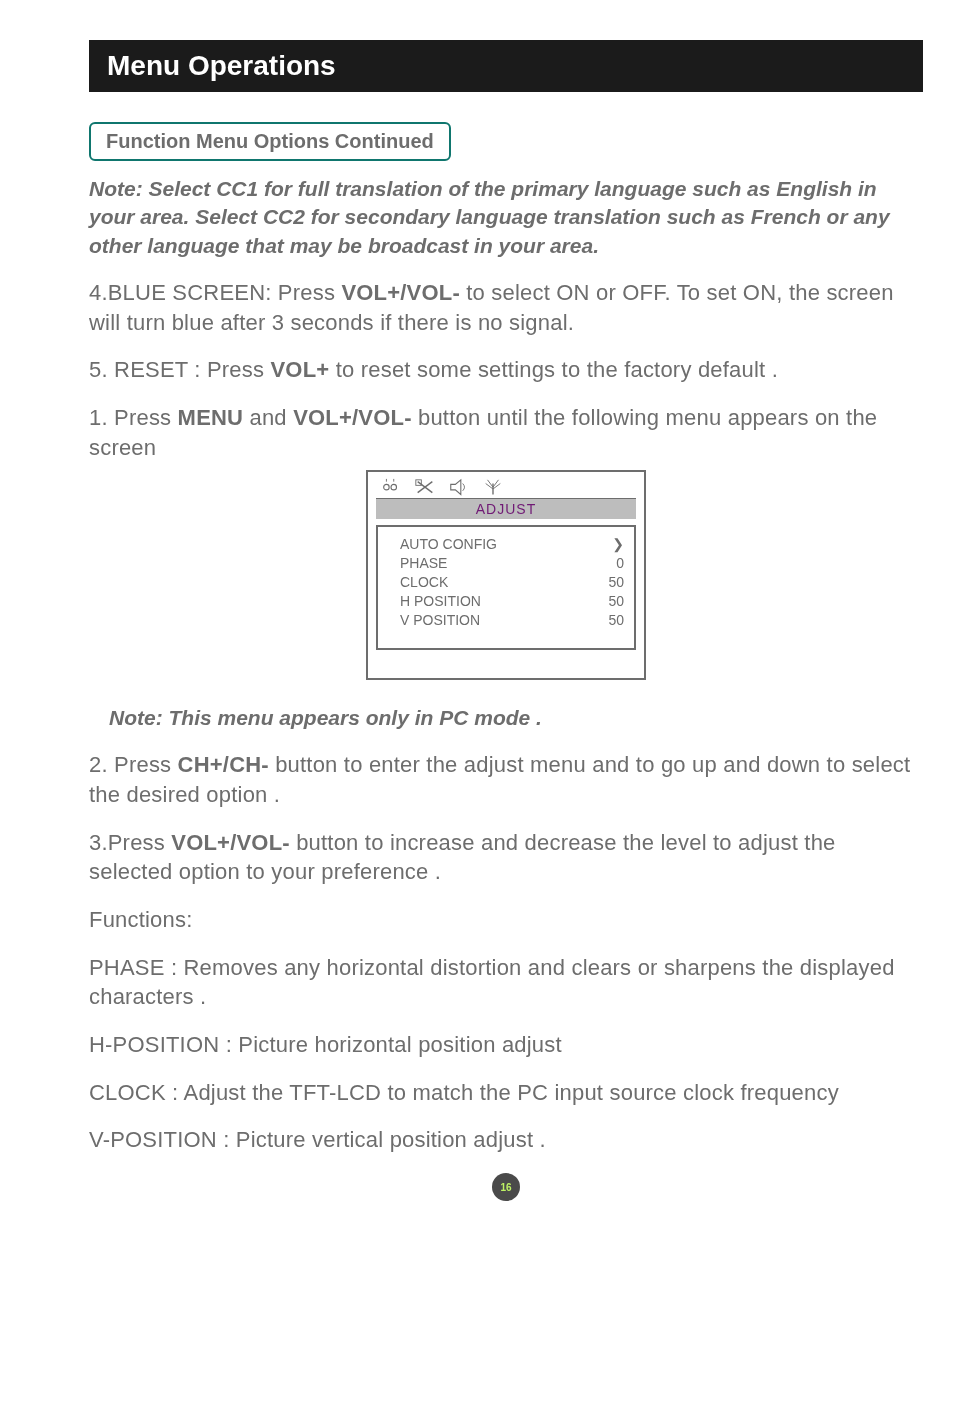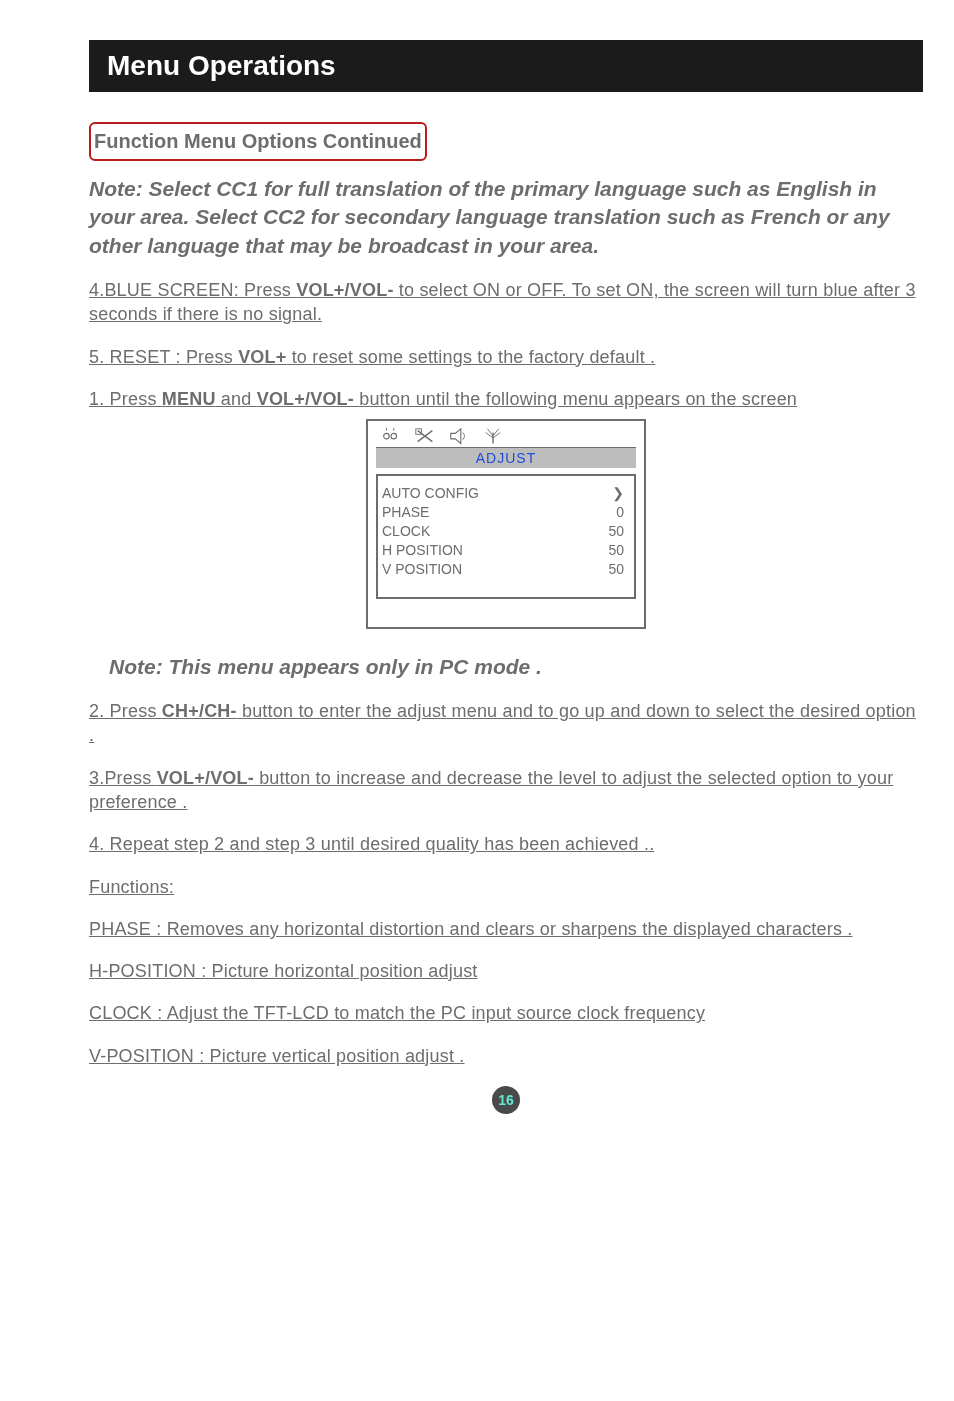--- a/index.html
+++ b/index.html
@@ -19,43 +19,42 @@
   .banner {
     background: #1b1b1b;
     color: #ffffff;
     font-size: 28px;
     font-weight: bold;
     padding: 10px 18px;
     margin-bottom: 30px;
   }
   .rounded-box {
     display: inline-block;
-    border: 2px solid #b91c1c;
+    border: 2px solid #0f766e;
     border-radius: 6px;
-    padding: 6px 3px;
+    padding: 6px 15px;
     font-size: 20px;
     font-weight: bold;
     color: #6d6d6d;
     margin-bottom: 14px;
   }
   .note-italic {
     font-style: italic;
     font-weight: bold;
     font-size: 21px;
     color: #6d6d6d;
     margin: 0 0 18px 0;
     line-height: 1.35;
   }
   .body-text {
-    font-size: 18px;
+    font-size: 22px;
     color: #6d6d6d;
     margin: 0 0 18px 0;
     line-height: 1.35;
     letter-spacing: 0.2px;
-    text-decoration: underline;
   }
   .bold {
     font-weight: bold;
   }
   .menu-diagram {
     border: 2px solid #6d6d6d;
     width: 280px;
     margin: 8px auto 24px auto;
     padding: 6px 8px 28px 8px;
     box-sizing: border-box;
@@ -66,50 +65,50 @@
     align-items: center;
     padding-left: 4px;
   }
   .icon {
     width: 22px;
     height: 18px;
     display: inline-block;
   }
   .title-bar {
     background: #bdbdbd;
-    color: #1d4ed8;
+    color: #701a75;
     text-align: center;
     font-size: 14px;
     letter-spacing: 1px;
     padding: 2px 0;
     margin-top: 2px;
     border-top: 1px solid #6d6d6d;
   }
   .menu-inner {
     border: 2px solid #6d6d6d;
     margin-top: 6px;
-    padding: 8px 10px 18px 4px;
+    padding: 8px 10px 18px 22px;
   }
   .menu-row {
     display: flex;
     justify-content: space-between;
     font-size: 14px;
     color: #6d6d6d;
     line-height: 1.35;
   }
   .page-num {
     width: 28px;
     height: 28px;
     border-radius: 50%;
     background: #4a4a4a;
-    color: #5eead4;
+    color: #bef264;
     display: flex;
     align-items: center;
     justify-content: center;
-    font-size: 14px;
+    font-size: 10px;
     font-weight: bold;
     margin: 12px auto 0 auto;
   }
   .arrow-right {
     font-weight: normal;
   }
 </style>
 </head>
 <body>
 
@@ -195,21 +194,20 @@
   <p class="note-italic" style="margin-left:20px;">Note: This menu appears only in PC mode .</p>
 
   <p class="body-text">
     <span>2. Press </span><span class="bold">CH+/CH-</span><span> button to enter the adjust menu and to go up and down to select the desired option .</span>
   </p>
 
   <p class="body-text">
     <span>3.Press </span><span class="bold">VOL+/VOL-</span><span> button to increase and decrease the level to adjust the selected option to your preference .</span>
   </p>
 
-  <p class="body-text">4. Repeat step 2 and step 3 until desired quality has been achieved ..</p>
 
   <p class="body-text">Functions:</p>
 
   <p class="body-text">PHASE : Removes any horizontal distortion and clears or sharpens the displayed characters .</p>
   <p class="body-text">H-POSITION : Picture horizontal position adjust</p>
   <p class="body-text">CLOCK : Adjust the TFT-LCD to match the PC input source clock frequency</p>
   <p class="body-text">V-POSITION : Picture vertical position adjust .</p>
 
   <div class="page-num">16</div>
 </div>

